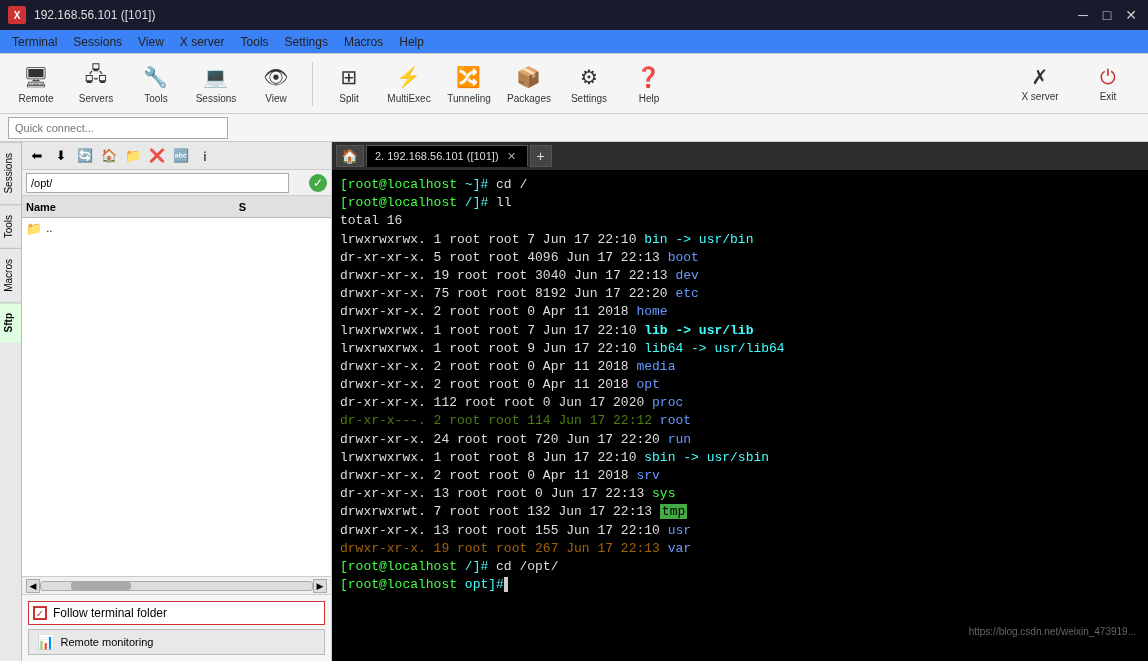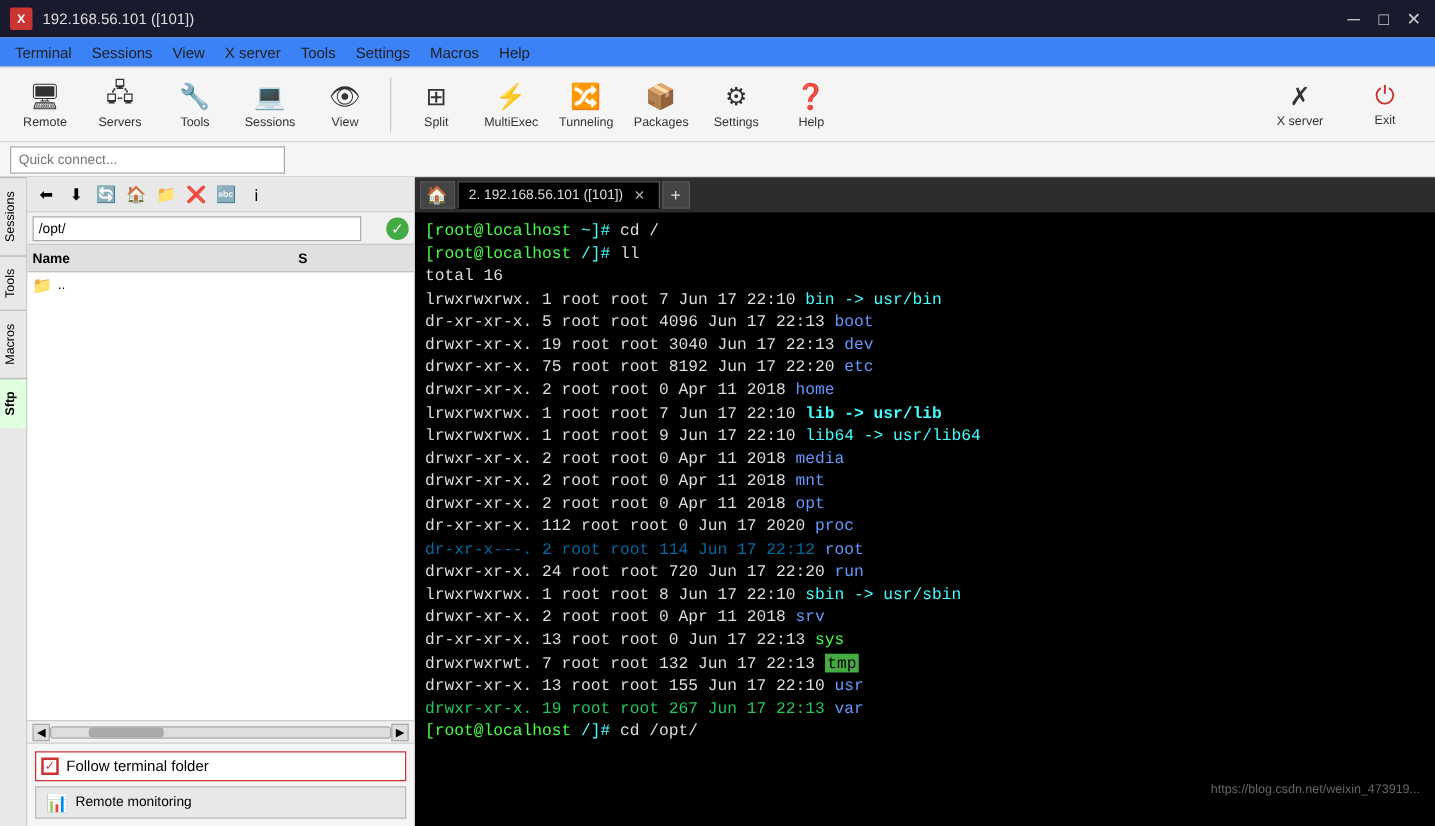--- a/index.html
+++ b/index.html
@@ -559,34 +559,31 @@
       </div>
 
       <div>
         <span style="color:#ddd;">lrwxrwxrwx.  1 root root       9 Jun 17 22:10 </span><span style="color:#44ffff;">lib64 -&gt; usr/lib64</span>
       </div>
 
       <div>
         <span style="color:#ddd;">drwxr-xr-x.  2 root root       0 Apr 11  2018 </span><span style="color:#6699ff;">media</span>
       </div>
 
-      <div>
-        <span style="color:#ddd;">drwxr-xr-x.  2 root root       0 Apr 11  2018 </span><span style="color:#6699ff;">mnt</span>
-      </div>
 
       <div>
         <span style="color:#ddd;">drwxr-xr-x.  2 root root       0 Apr 11  2018 </span><span style="color:#6699ff;">opt</span>
       </div>
 
       <div>
         <span style="color:#ddd;">dr-xr-xr-x. 112 root root      0 Jun 17  2020 </span><span style="color:#6699ff;">proc</span>
       </div>
 
       <div>
-        <span style="color:#0369a1;">dr-xr-x---.   2 root root    114 Jun 17 22:12 </span><span style="color:#6699ff;">root</span>
+        <span style="color:#4d7c0f;">dr-xr-x---.   2 root root    114 Jun 17 22:12 </span><span style="color:#6699ff;">root</span>
       </div>
 
       <div>
         <span style="color:#ddd;">drwxr-xr-x. 24 root root     720 Jun 17 22:20 </span><span style="color:#6699ff;">run</span>
       </div>
 
       <div>
         <span style="color:#ddd;">lrwxrwxrwx.  1 root root       8 Jun 17 22:10 </span><span style="color:#44ffff;">sbin -&gt; usr/sbin</span>
       </div>
 
@@ -600,26 +597,29 @@
 
       <div>
         <span style="color:#ddd;">drwxrwxrwt.  7 root root     132 Jun 17 22:13 </span><span style="background:#44aa44; color:black; padding:0 2px;">tmp</span>
       </div>
 
       <div>
         <span style="color:#ddd;">drwxr-xr-x. 13 root root     155 Jun 17 22:10 </span><span style="color:#6699ff;">usr</span>
       </div>
 
       <div>
-        <span style="color:#22c55e;font-family:Liberation Mono, monospace;">drwxr-xr-x. 19 root root     267 Jun 17 22:13 </span><span style="color:#6699ff;">var</span>
+        <span style="color:#a16207;font-family:Liberation Mono, monospace;">drwxr-xr-x. 19 root root     267 Jun 17 22:13 </span><span style="color:#6699ff;">var</span>
       </div>
 
       <div>
         <span style="color:#44ff44;">[root@localhost</span><span style="color:#44ffff;"> /]#</span><span style="color:#ddd;"> cd /opt/</span>
       </div>
 
+      <div>
+        <span style="color:#44ff44;">[root@localhost</span><span style="color:#44ffff;"> opt]#</span><span style="color:#ddd; background:#ccc; padding: 0 2px;"> </span>
+      </div>
 
       <div style="position:absolute; bottom:22px; right:12px; color:#666; font-size:10px; font-family:Arial;">
         <span>https://blog.csdn.net/weixin_473919...</span>
       </div>
     </div>
   </div>
 </div>
 
 </body></html>

